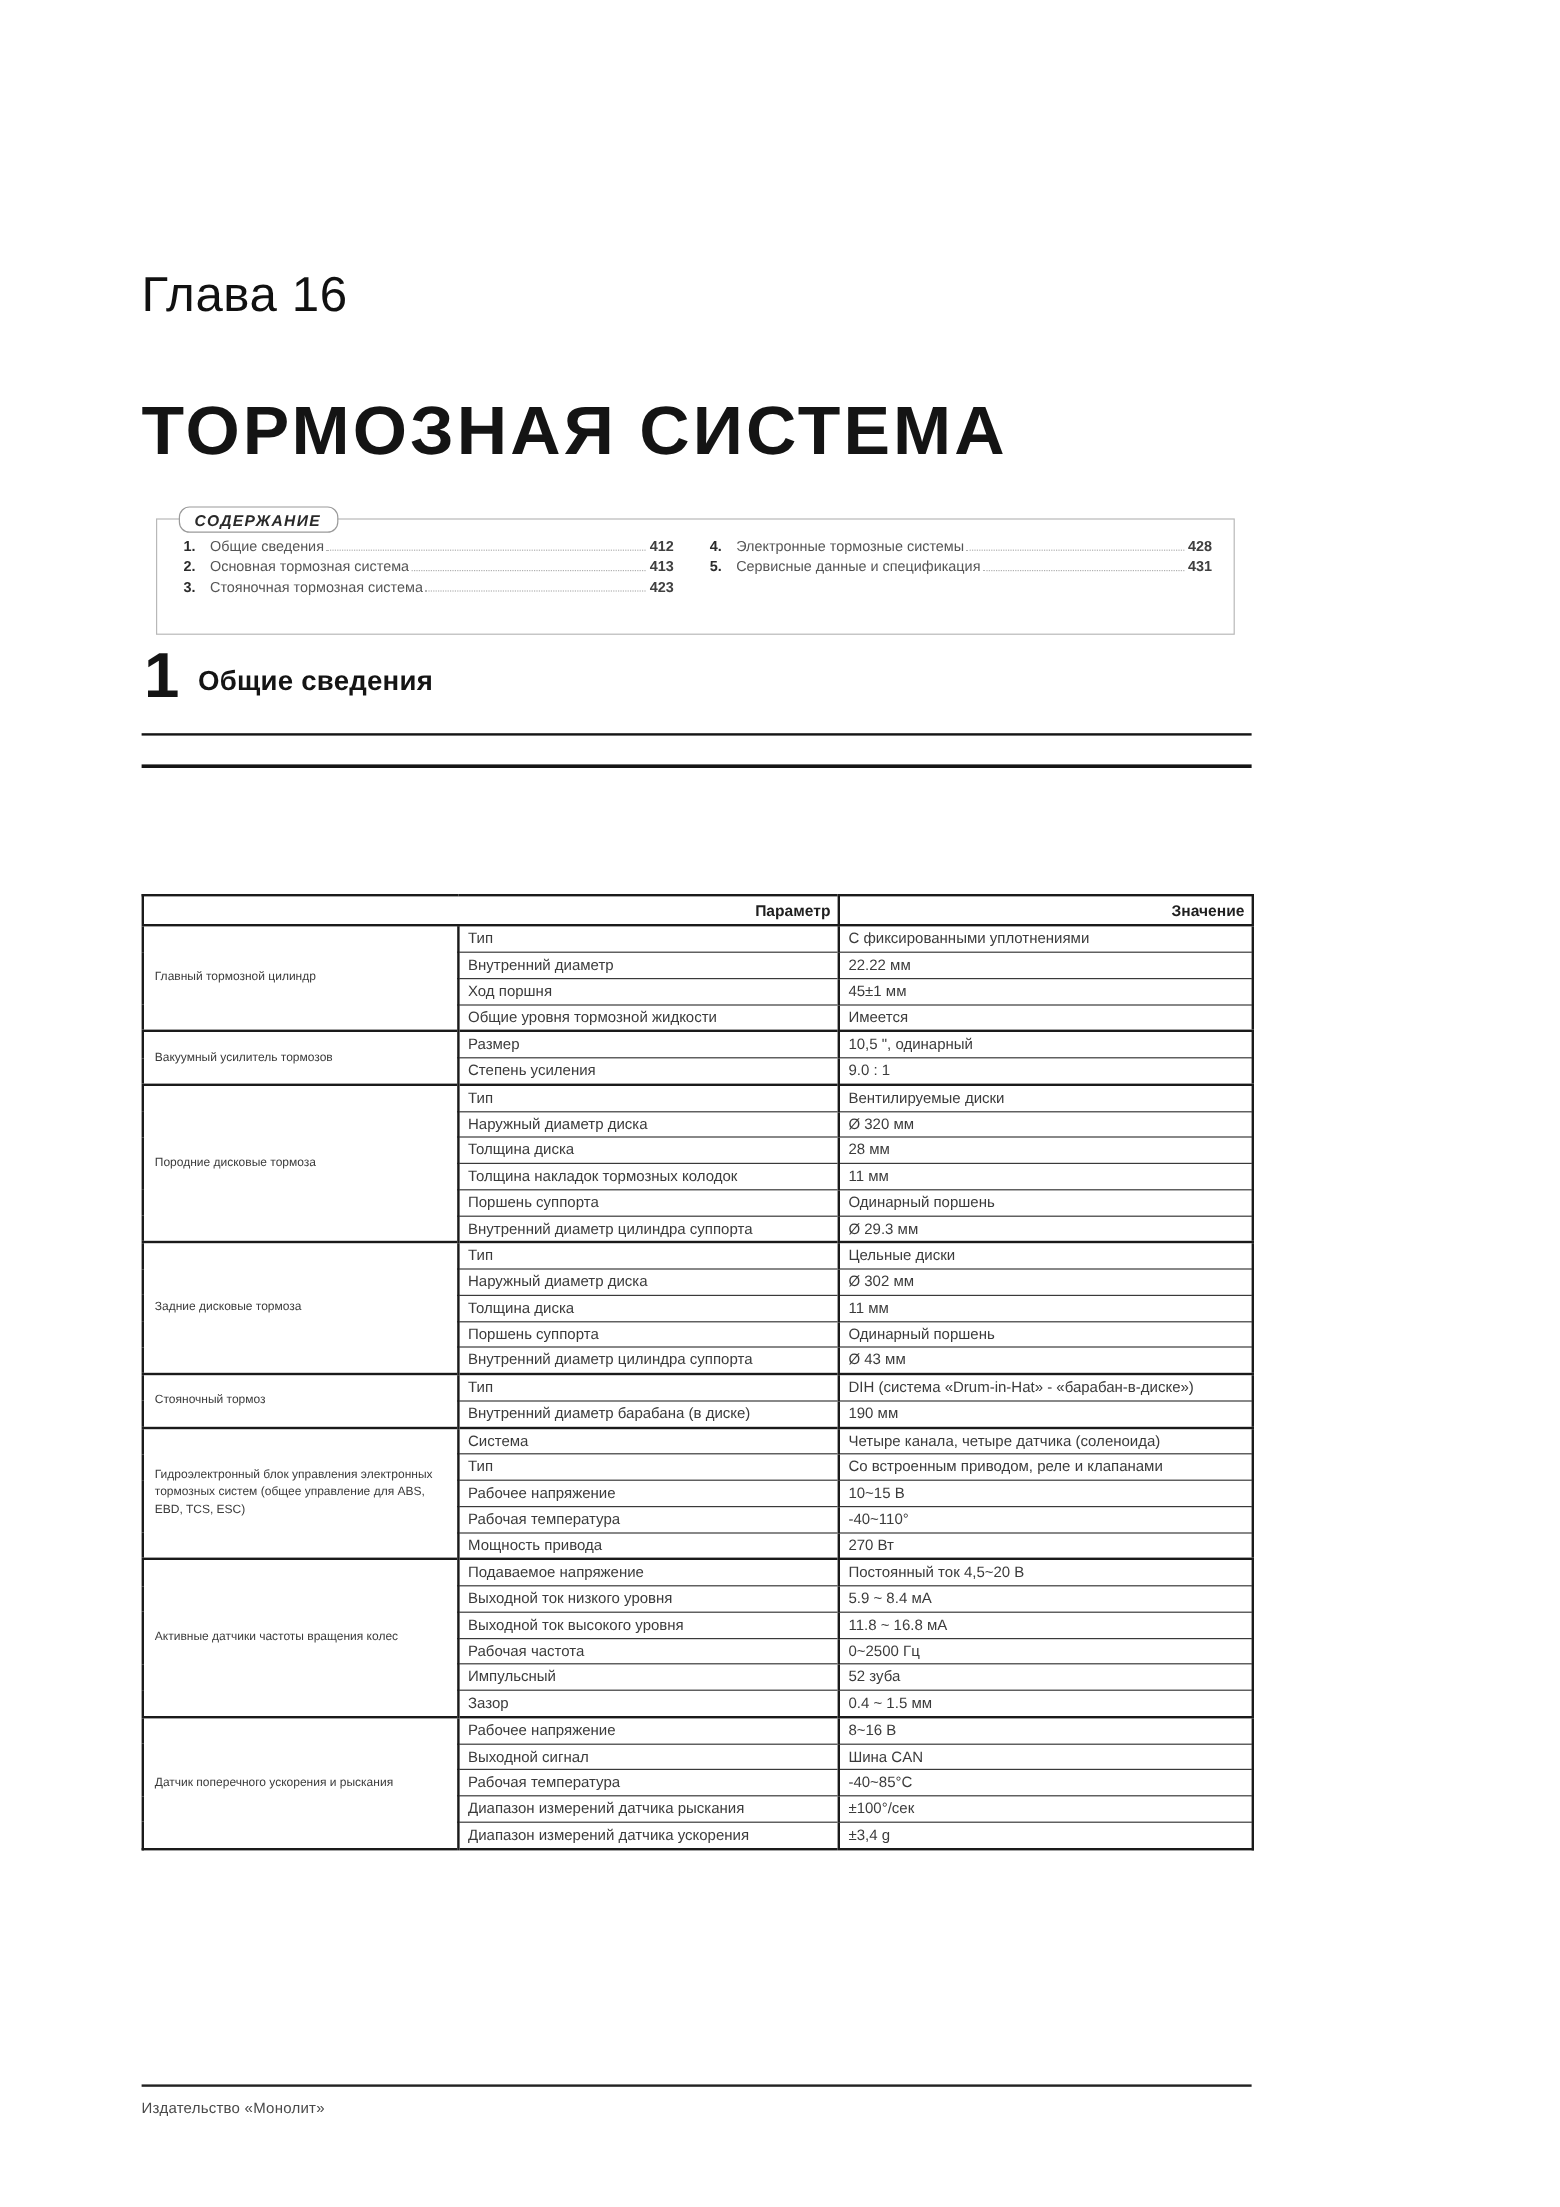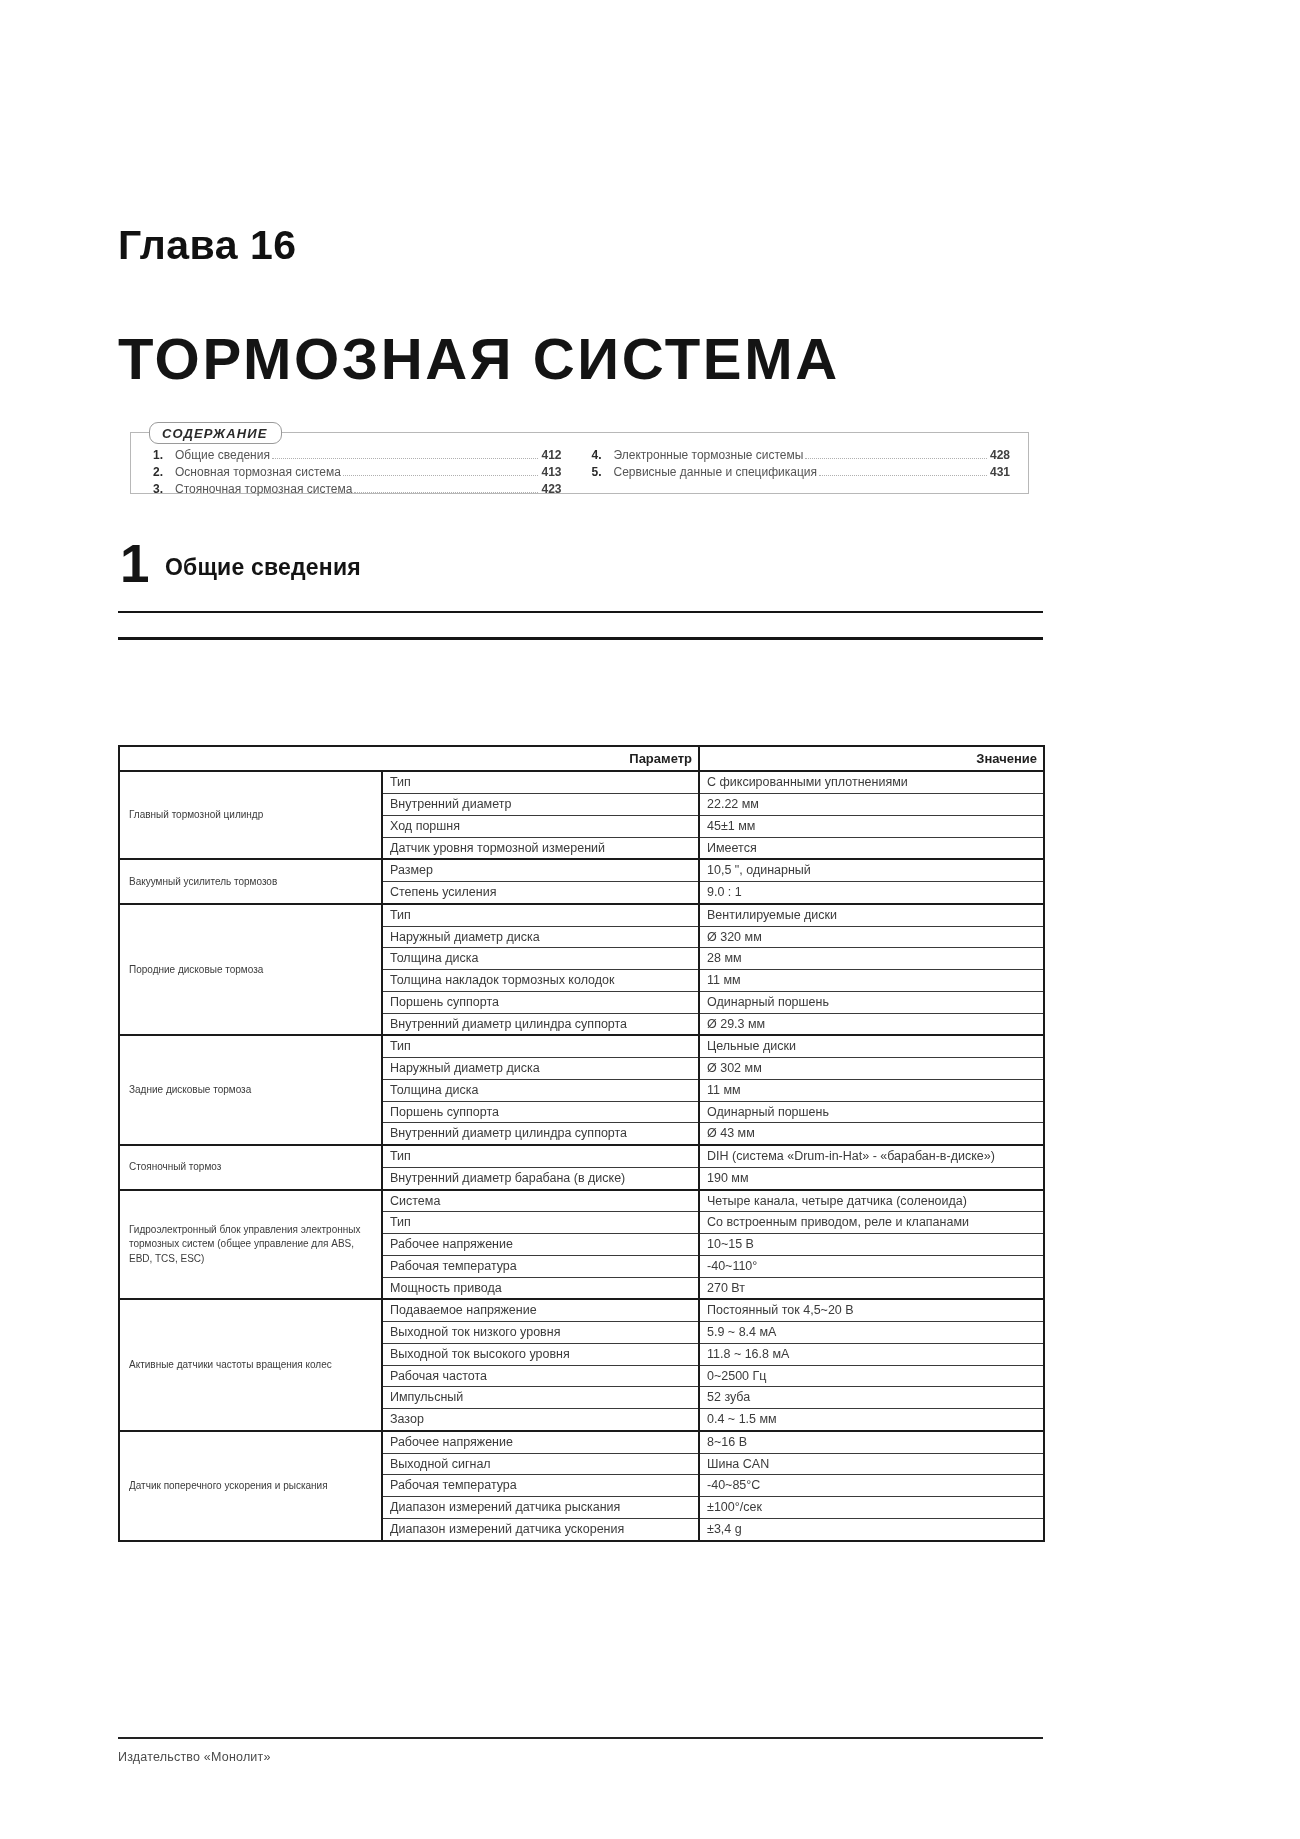--- a/index.html
+++ b/index.html
@@ -22,21 +22,21 @@
     height: 1839px;
     background: #fff;
   }
 
   
   .chapter-label {
     position: absolute;
     left: 118px;
     top: 222px;
     font-size: 41px;
-    font-weight: 700;
+    font-weight: 400;
     letter-spacing: 0.5px;
     color: #111;
   }
   .chapter-title {
     position: absolute;
     left: 118px;
     top: 326px;
     font-size: 57px;
     font-weight: 700;
     letter-spacing: 2.5px;
@@ -45,21 +45,21 @@
     transform: scaleX(1.02);
     transform-origin: left center;
   }
 
   
   .toc {
     position: absolute;
     left: 130px;
     top: 432px;
     width: 899px;
-    height: 62px;
+    height: 97px;
     border: 1px solid #b8b8b8;
     box-sizing: border-box;
     background: #fff;
   }
   .toc-legend {
     position: absolute;
     left: 18px;
     top: -11px;
     height: 20px;
     padding: 0 14px 0 12px;
@@ -298,21 +298,21 @@
         </tr>
         <tr>
           <td>Внутренний диаметр</td>
           <td class="value-cell">22.22 мм</td>
         </tr>
         <tr>
           <td>Ход поршня</td>
           <td class="value-cell">45±1 мм</td>
         </tr>
         <tr>
-          <td>Датчик уровня тормозной измерений</td>
+          <td>Общие уровня тормозной жидкости</td>
           <td class="value-cell">Имеется</td>
         </tr>
         <tr class="group-start">
           <td class="group-label" rowspan="2">Вакуумный усилитель тормозов</td>
           <td>Размер</td>
           <td class="value-cell">10,5 ", одинарный</td>
         </tr>
         <tr>
           <td>Степень усиления</td>
           <td class="value-cell">9.0 : 1</td>

